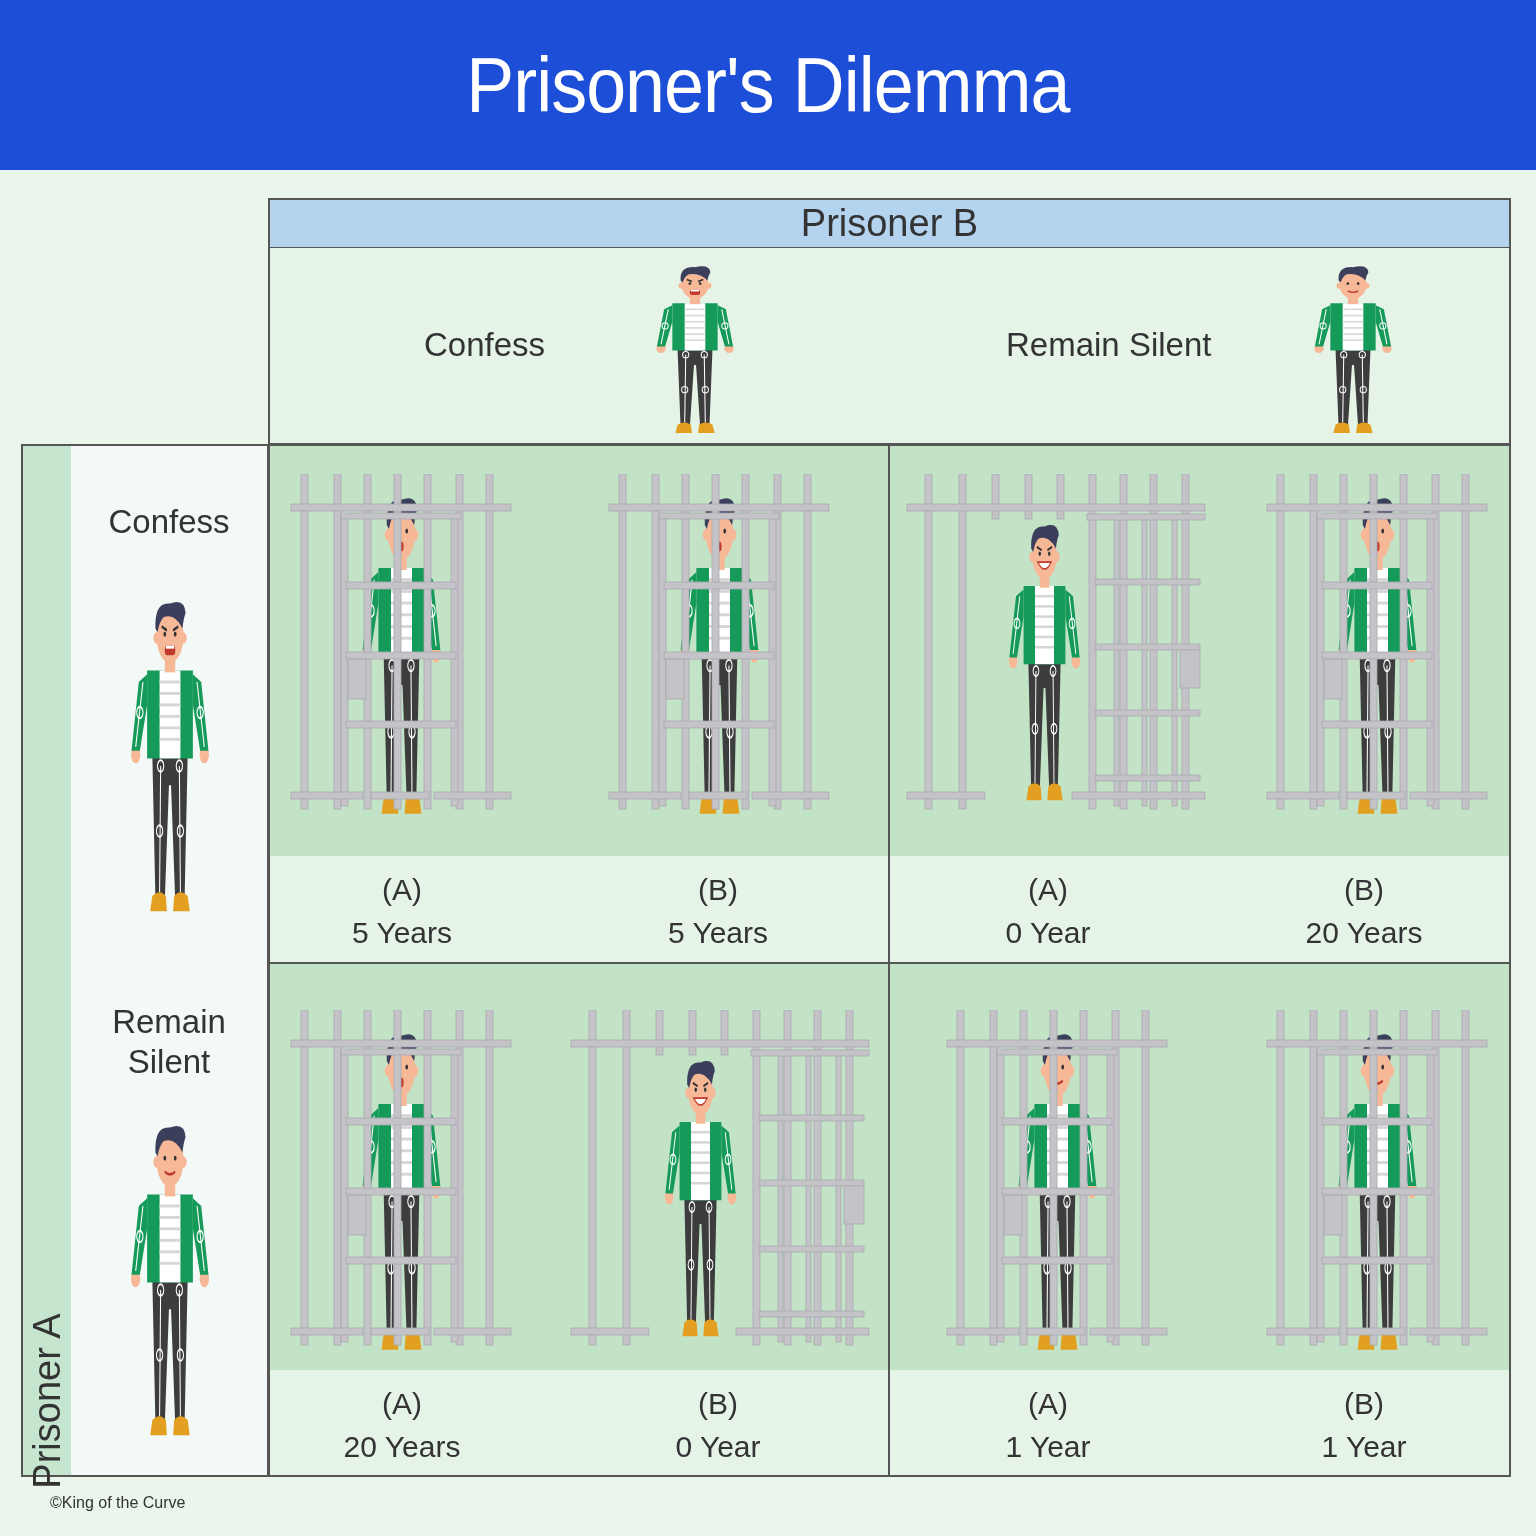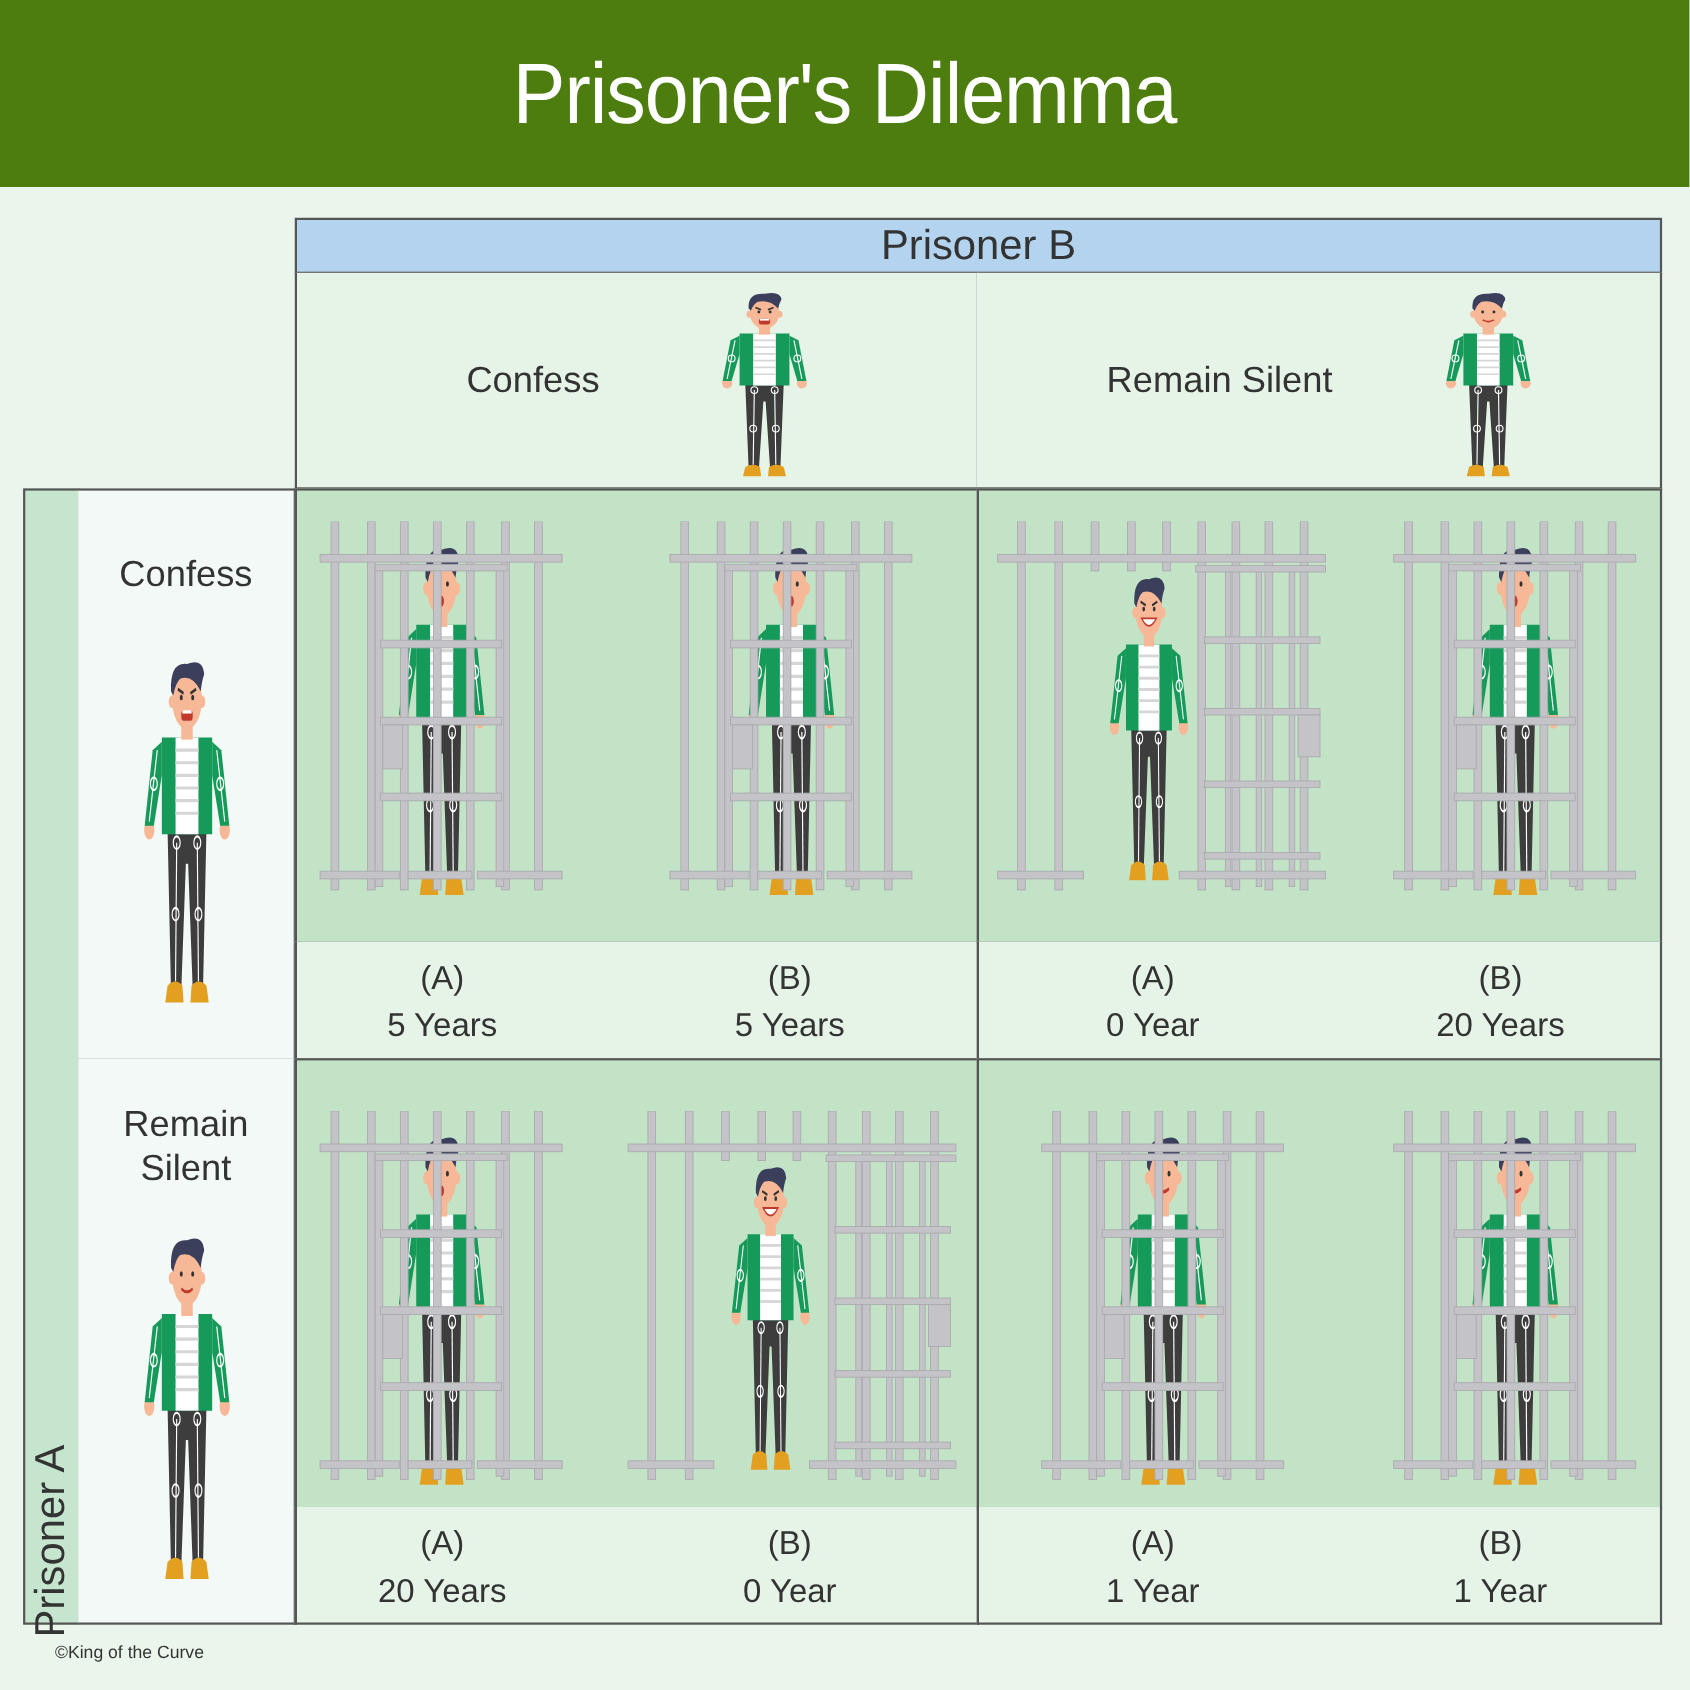--- a/index.html
+++ b/index.html
@@ -5,21 +5,21 @@
   * { box-sizing: border-box; margin: 0; padding: 0; }
   html, body { width: 1536px; height: 1536px; overflow: hidden; }
   body {
     background: #eaf5ec;
     font-family: "Liberation Sans", "DejaVu Sans", sans-serif;
     color: #333;
     position: relative;
   }
   .banner {
     position: absolute; left: 0; top: 0; width: 1536px; height: 170px;
-    background: #4d7c0f;
+    background: #1d4ed8;
     display: flex; align-items: center; justify-content: center;
   }
   .banner h1 {
     color: #fff; font-size: 78px; font-weight: normal; letter-spacing: -1px;
     transform: scaleX(0.92);
   }
   .abs { position: absolute; }
 
   .pb-bar {
     left: 268px; top: 198px; width: 1243px; height: 51px;

